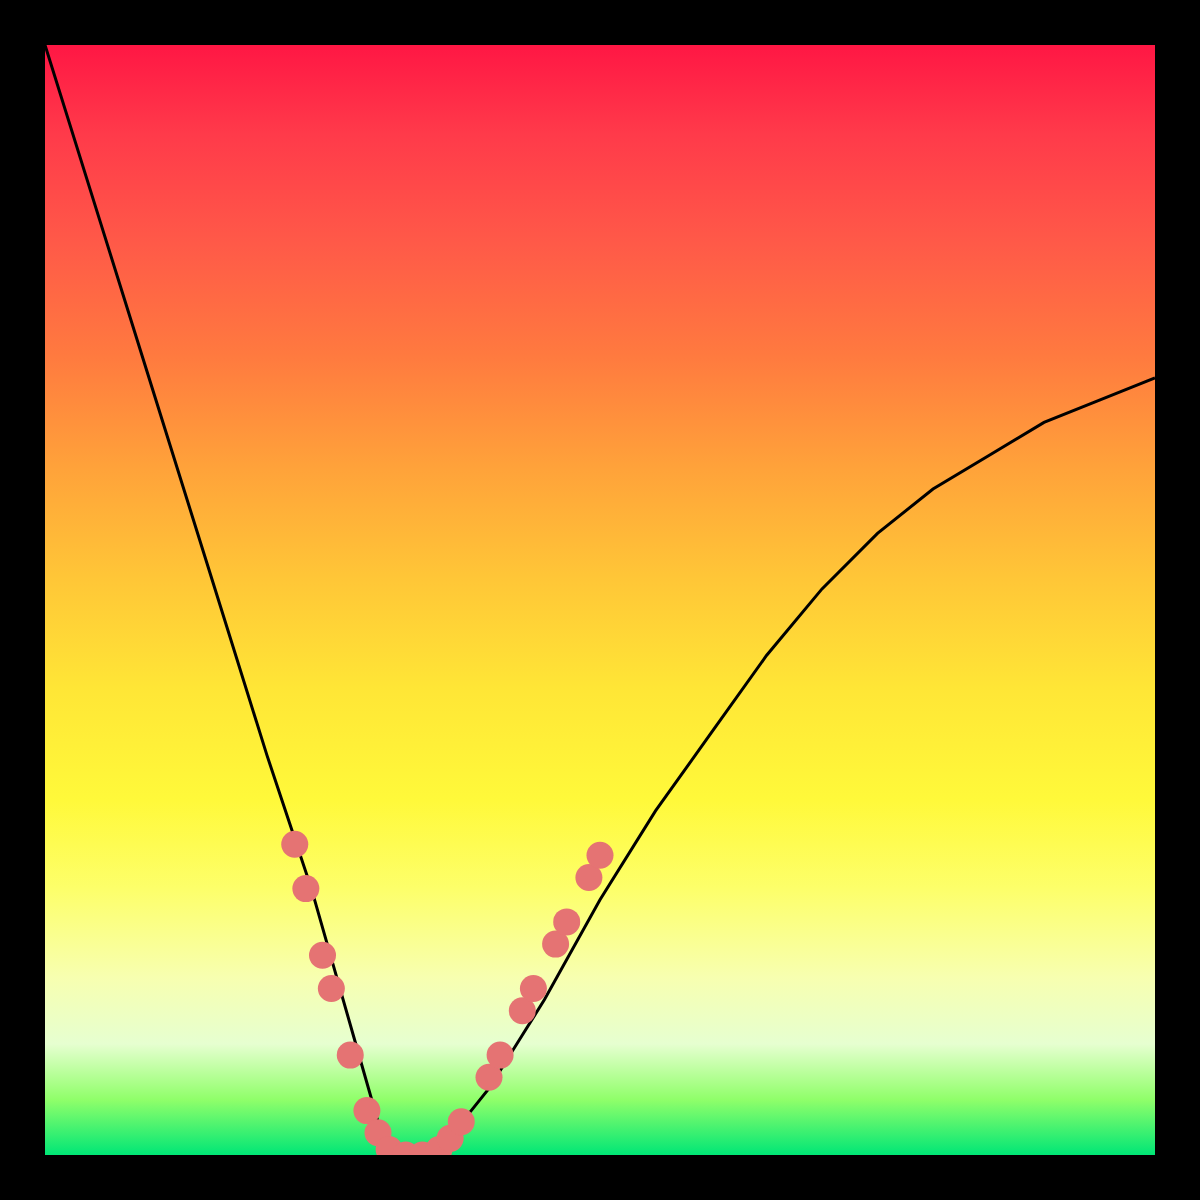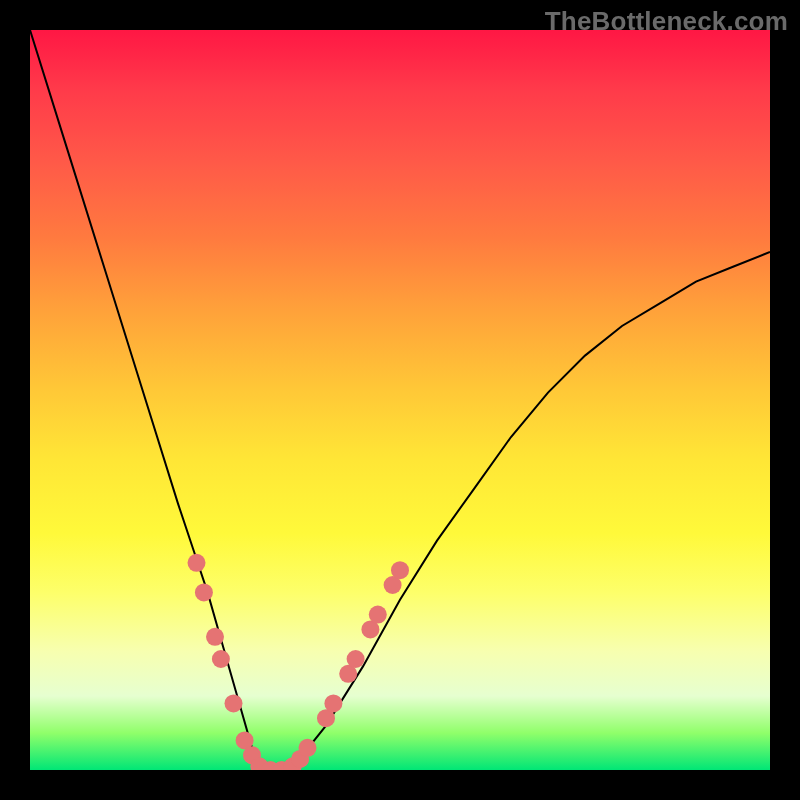--- a/index.html
+++ b/index.html
@@ -47,21 +47,20 @@
     left: 0;
     top: 0;
     width: 740px;
     height: 740px;
   }
 </style>
 </head>
 <body>
 
 <div class="frame">
-  <div class="watermark">TheBottleneck.com</div>
   <div class="plot-area">
     <svg class="curve" viewBox="0 0 740 740">
       <g id="curve-group">
           <path d="M0.0 0.0 L37.0 118.4 L74.0 236.8 L111.0 355.2 L148.0 473.6 L162.8 518.0 L177.6 562.4 L192.4 614.2 L207.2 666.0 L222.0 717.8 L229.4 732.6 L236.8 740.0 L251.6 740.0 L266.4 732.6 L296.0 695.6 L333.0 636.4 L370.0 569.8 L407.0 510.6 L444.0 458.8 L481.0 407.0 L518.0 362.6 L555.0 325.6 L592.0 296.0 L629.0 273.8 L666.0 251.6 L703.0 236.8 L740.0 222.0 " fill="none" stroke="#000000" stroke-width="2"></path>
         </g>
       <g id="dots-group">
           <circle cx="166.5" cy="532.8" r="9" fill="#e57373"></circle>
           <circle cx="173.9" cy="562.4" r="9" fill="#e57373"></circle>
           <circle cx="185.0" cy="606.8" r="9" fill="#e57373"></circle>
           <circle cx="190.9" cy="629.0" r="9" fill="#e57373"></circle>

